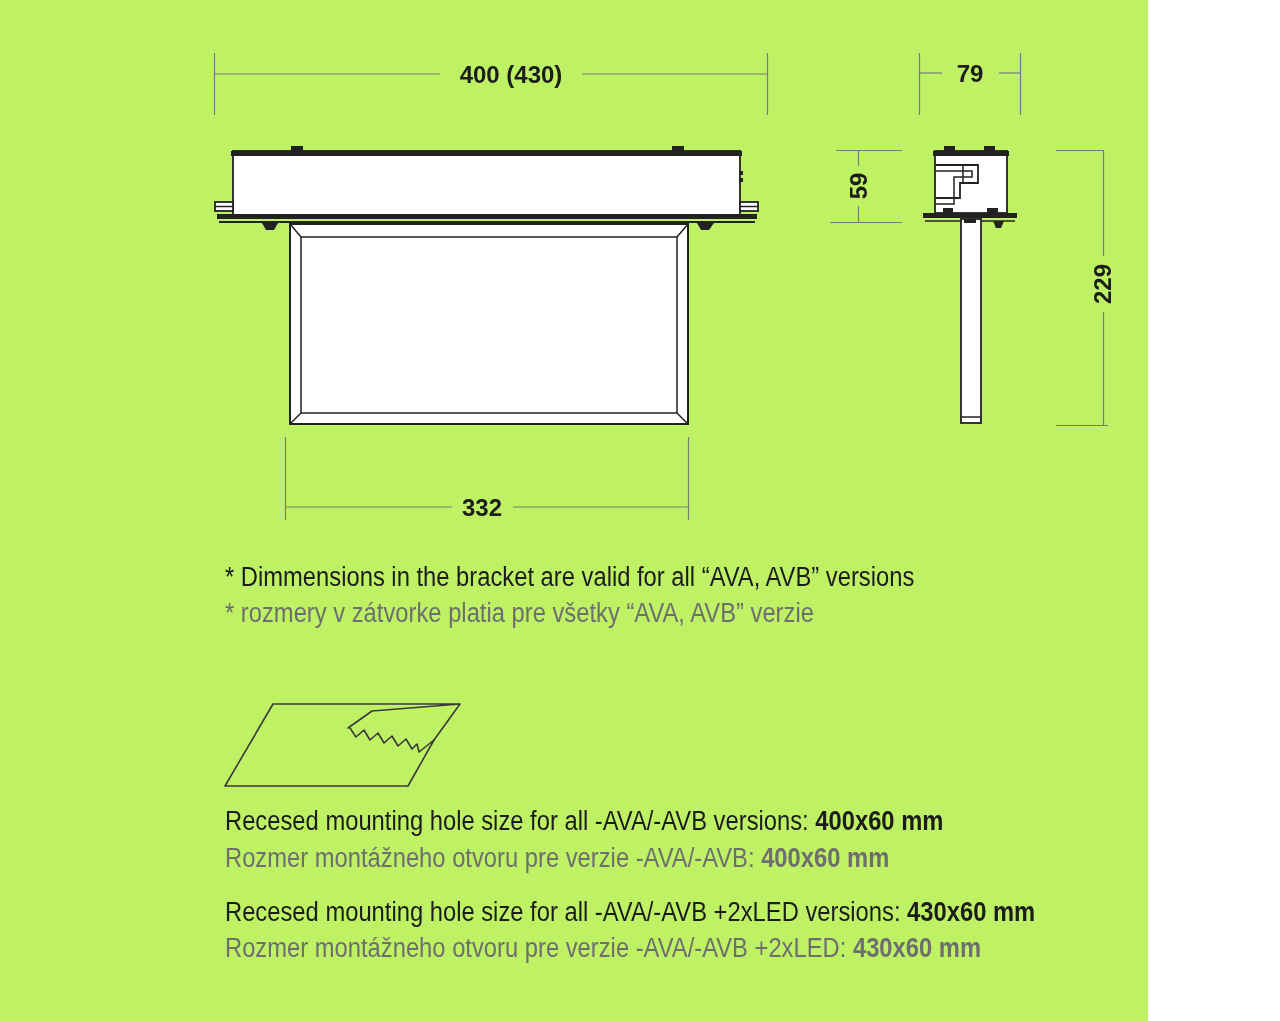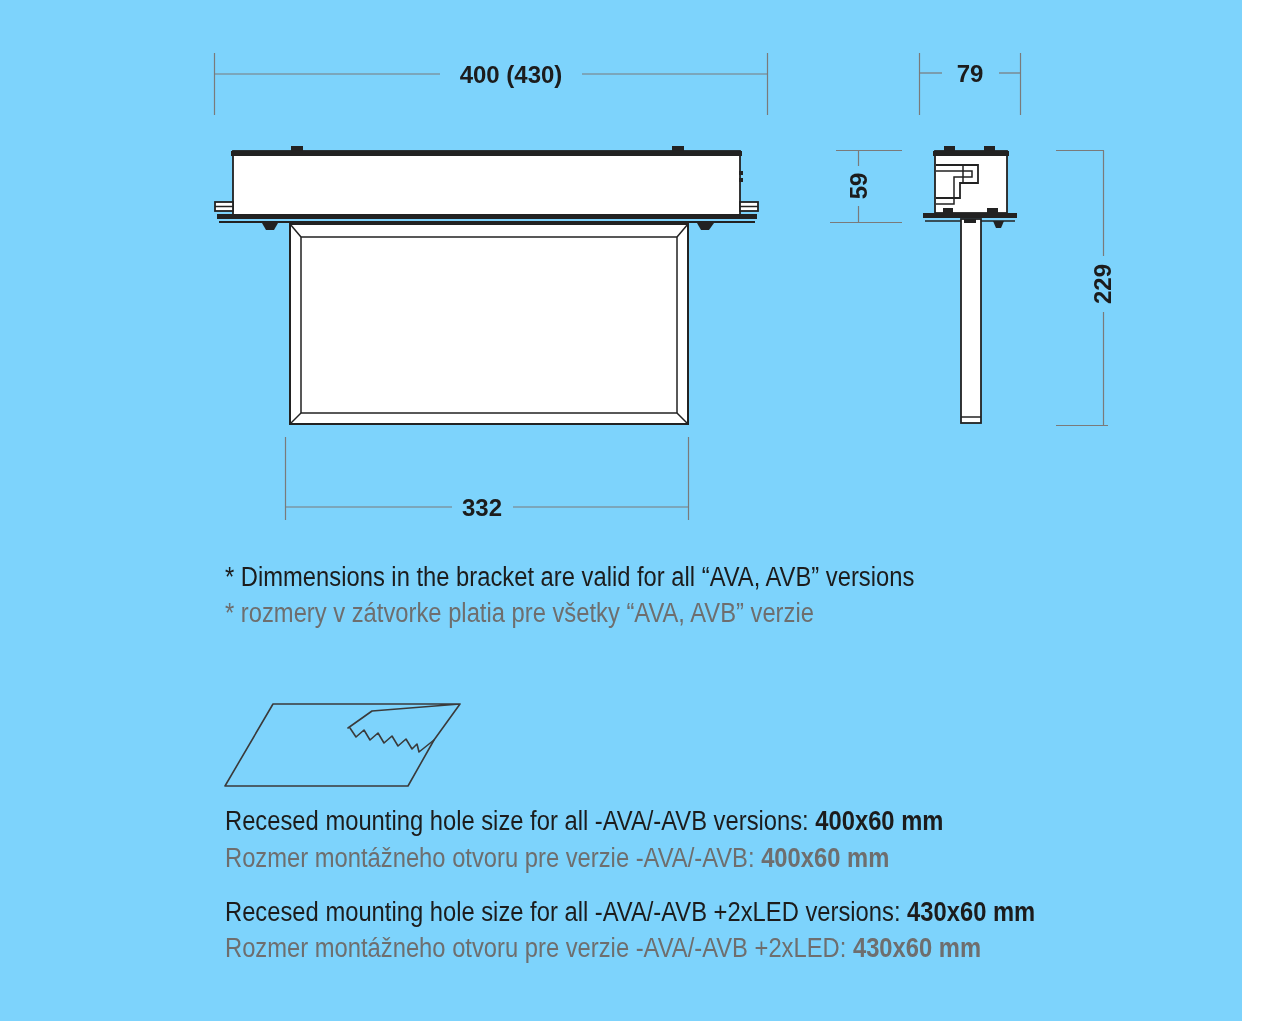--- a/index.html
+++ b/index.html
@@ -1,17 +1,17 @@
 <!DOCTYPE html>
 <html><head>
 <meta charset="utf-8">
 <style>
   html,body{margin:0;padding:0;background:#ffffff;}
   .canvas{
-    position:relative;width:1242px;height:1021px;background:#7dd3fc;overflow:hidden;
+    position:relative;width:1148px;height:1021px;background:#bef264;overflow:hidden;
     font-family:"Liberation Sans", sans-serif;
     text-decoration:underline;
   }
   svg{position:absolute;top:0;left:0;}
   .outline{fill:#ffffff;stroke:#222222;stroke-width:1.8;}
   .thin{fill:none;stroke:#222222;stroke-width:1.5;}
   .solid{fill:#222222;stroke:none;}
   .dim{stroke:#7a7a7a;stroke-width:1.2;fill:none;}
   .dimtxt{font-family:"Liberation Sans", sans-serif;font-weight:bold;font-size:24px;fill:#1c1c1c;}
   .icon{fill:none;stroke:#3a3a3a;stroke-width:1.6;stroke-linejoin:round;stroke-linecap:round;}

